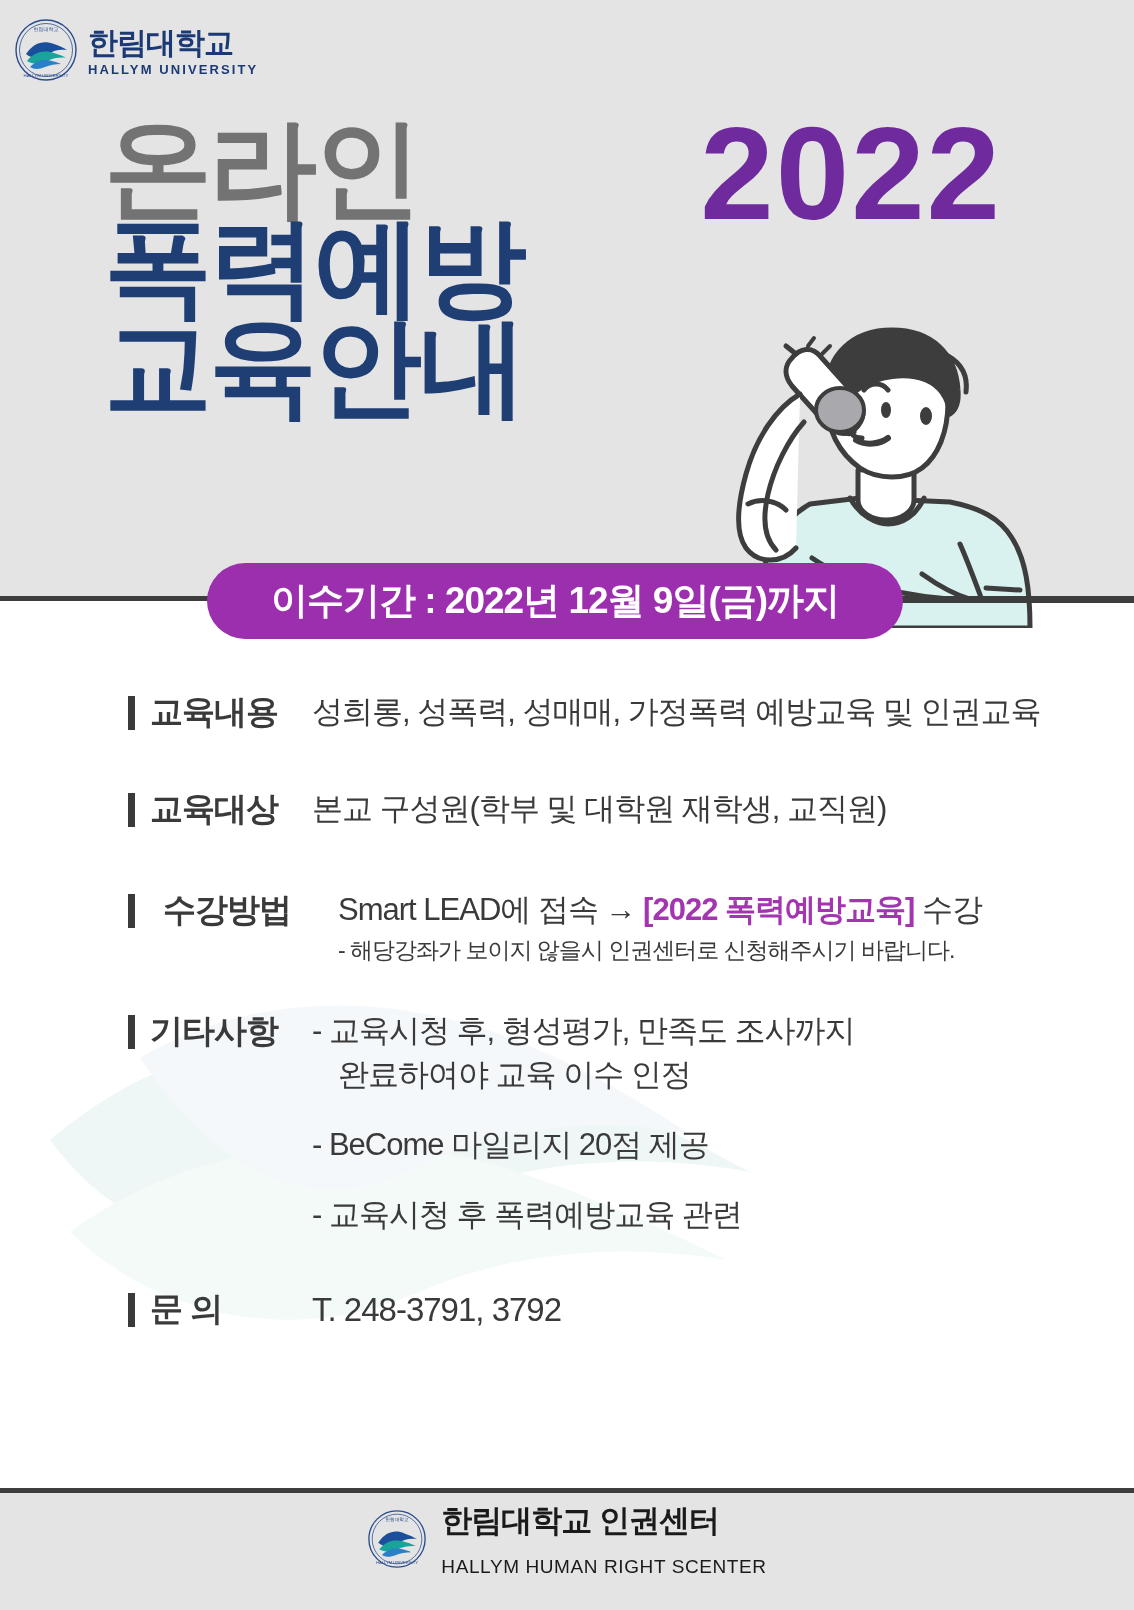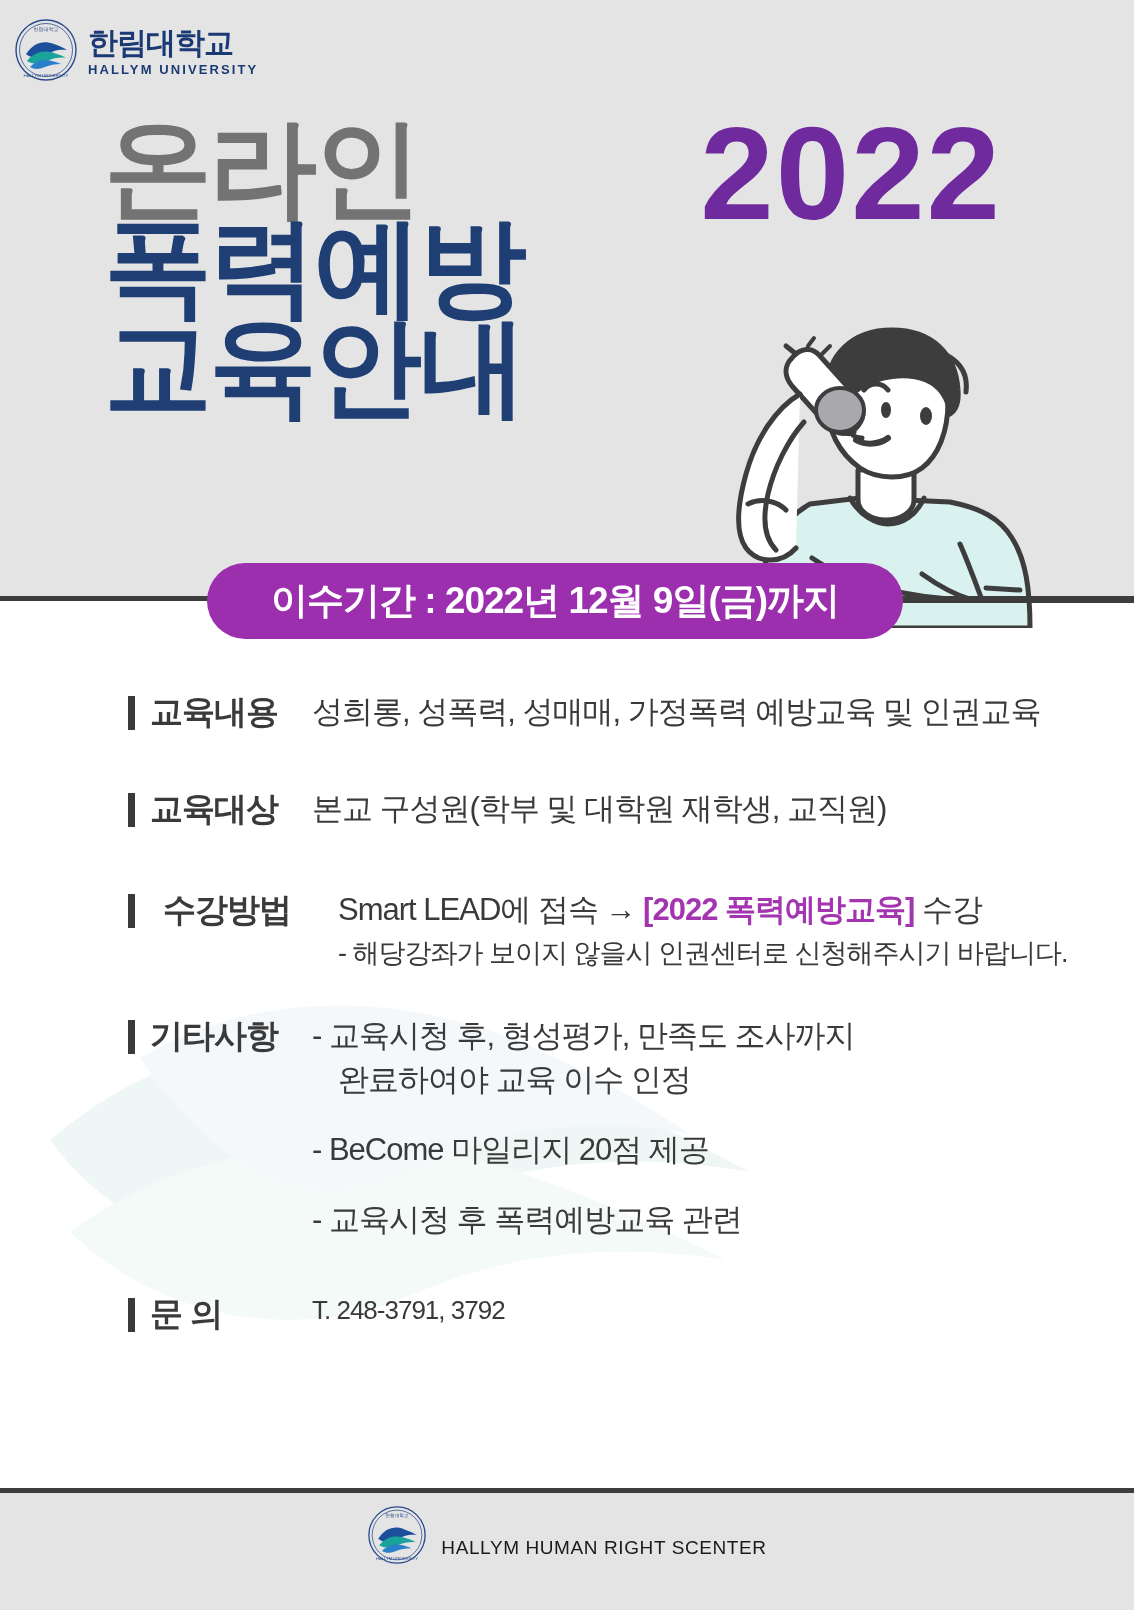--- a/index.html
+++ b/index.html
@@ -161,42 +161,42 @@
   .value {
     font-size: 31px;
     font-weight: 400;
     color: #3a3a3a;
     letter-spacing: -1px;
     line-height: 1.42;
     flex: 1 1 auto;
   }
   .value .sub {
     display: block;
-    font-size: 27px;
+    font-size: 23px;
     margin-top: 2px;
   }
   .value .hl {
     color: #a435b0;
     font-weight: 800;
   }
   .bullets .bullet {
     display: block;
     margin-bottom: 26px;
   }
   .bullets .bullet:last-child { margin-bottom: 0; }
   .bullets .cont {
     display: block;
     padding-left: 26px;
   }
 
   .row.r1 { margin-bottom: 56px; }
   .row.r2 { margin-bottom: 52px; }
   .row.r3 { margin-bottom: 42px; gap: 13px; }
   .row.r4 { margin-bottom: 50px; }
-  .row.r5 .value { font-size: 26px; }
+  .row.r5 .value { font-size: 33px; }
 
   
   .divider-bottom {
     position: absolute;
     left: 0; top: 1488px;
     width: 1134px;
     height: 5px;
     background: #3d3d3d;
   }
   .footer-band {
@@ -378,17 +378,18 @@
         <circle cx="32" cy="32" r="30" fill="none" stroke="#2a4b8d" stroke-width="1.4"></circle>
         <circle cx="32" cy="32" r="26.5" fill="none" stroke="#2a4b8d" stroke-width="0.8"></circle>
         <path d="M12 36 C20 24 30 22 40 26 C46 28 50 30 53 32 C46 31 40 32 34 36 C26 41 18 41 12 36 Z" fill="#1b4f9c"></path>
         <path d="M13 43 C21 33 31 32 40 35 C45 36.5 49 38 52 39.5 C45 39 39 40 33 43 C26 46.5 19 46.5 13 43 Z" fill="#1aa39a"></path>
         <path d="M16 49 C23 42 31 41 38 43 C42 44 45 45 47 46 C41 46 36 47 31 49 C25 51.5 20 51.5 16 49 Z" fill="#2a7fc9"></path>
         <text x="32" y="13" font-size="5" fill="#2a4b8d" text-anchor="middle" font-family="'Liberation Sans',sans-serif">한림대학교</text>
         <text x="32" y="59" font-size="4.4" fill="#2a4b8d" text-anchor="middle" font-family="'Liberation Sans',sans-serif">HALLYM UNIVERSITY</text>
       </svg>
     </span>
     <span class="footer-words">
+      <span class="footer-ko">한림대학교 인권센터</span>
       <span class="footer-en">HALLYM HUMAN RIGHT SCENTER</span>
     </span>
   </div>
 
 </div>
 
 </body></html>

